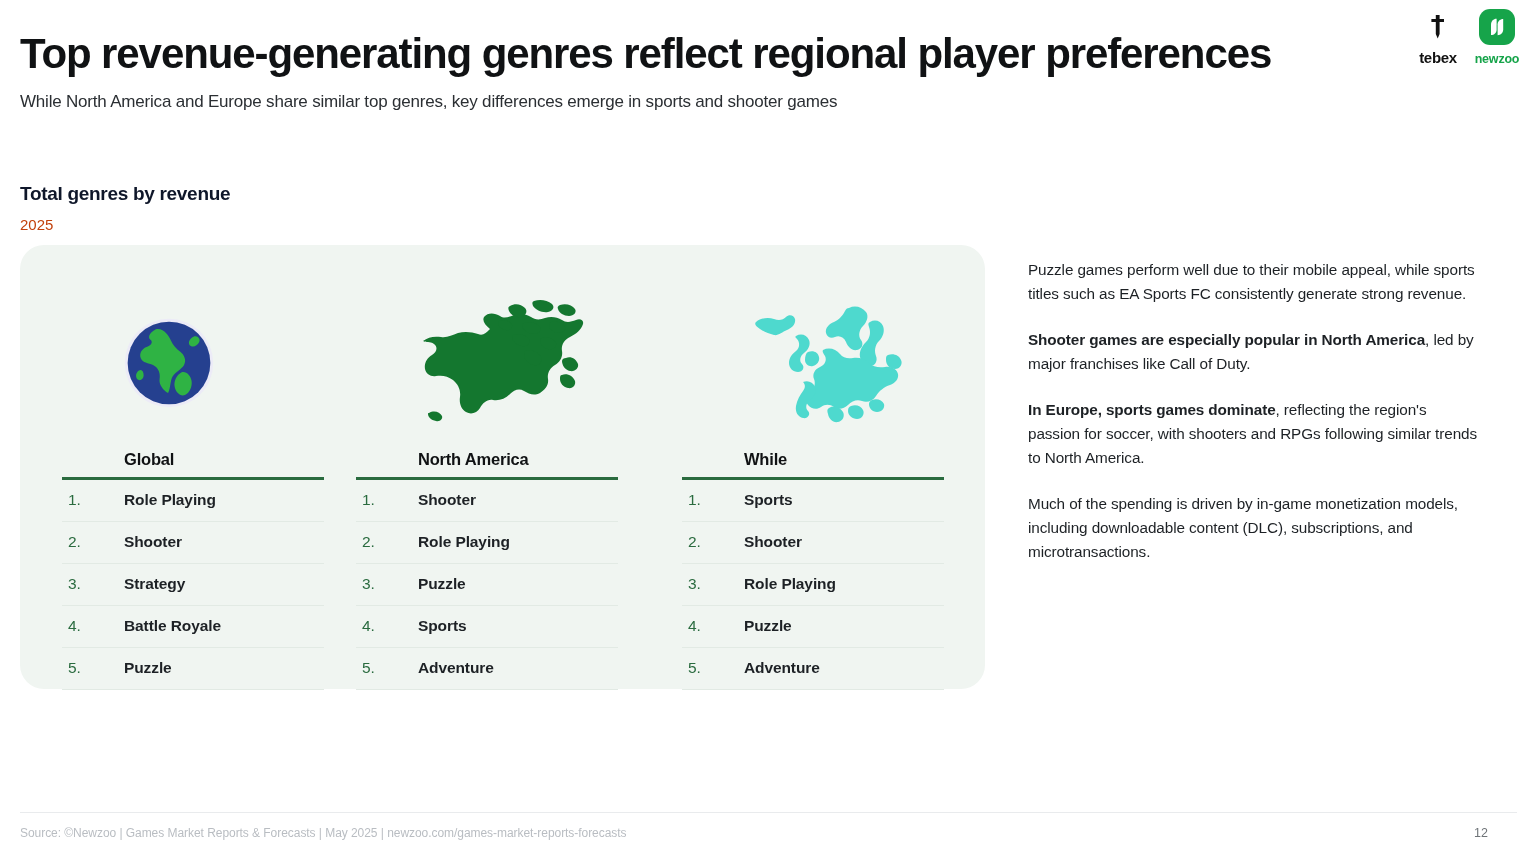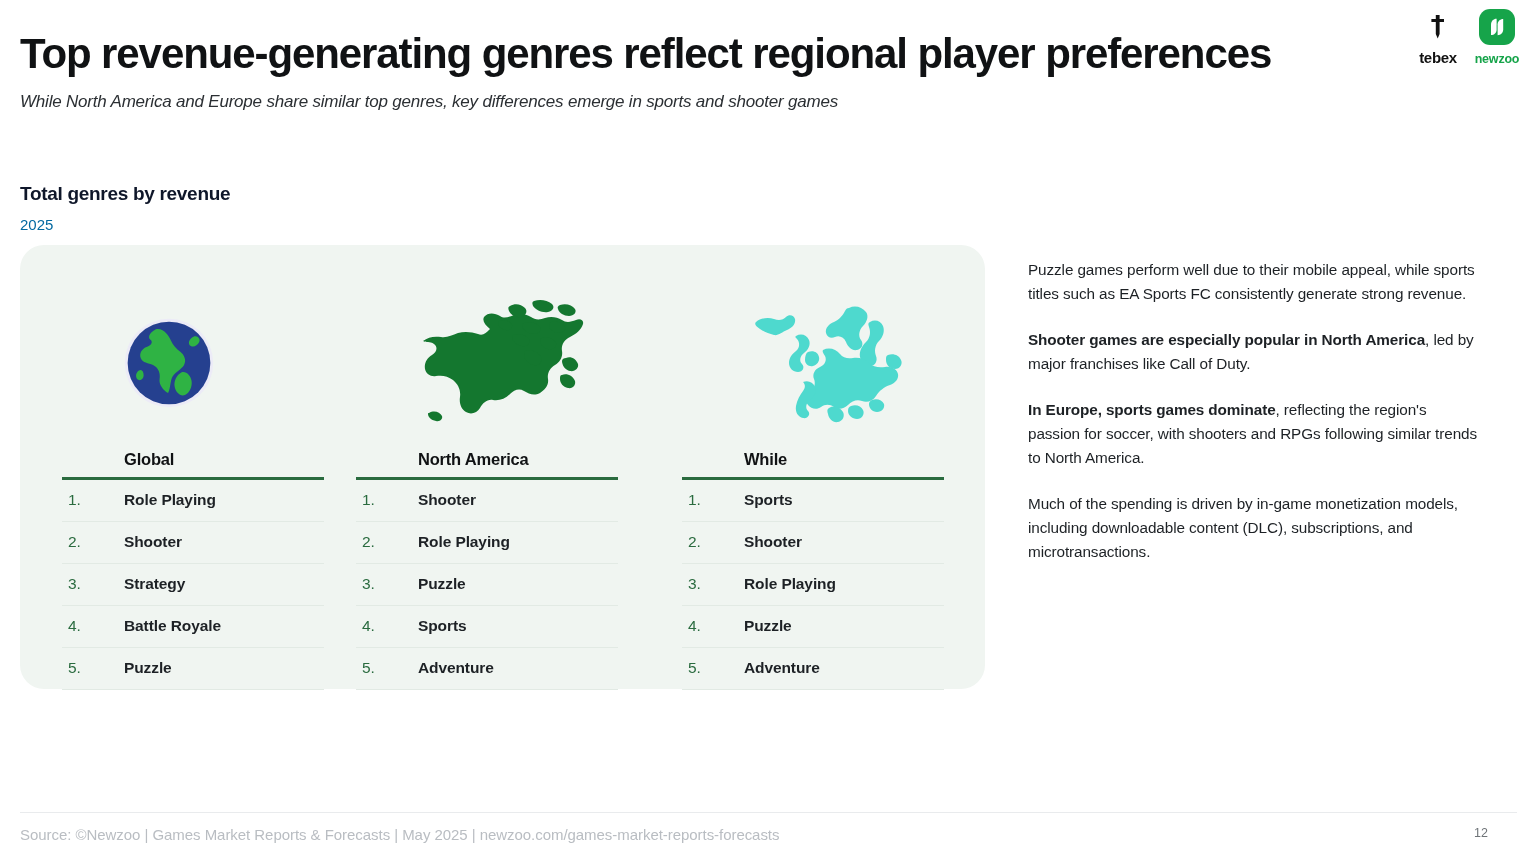--- a/index.html
+++ b/index.html
@@ -13,21 +13,21 @@
 
   
   .title {
     position: absolute; left: 20px; top: 32px;
     font-size: 42px; font-weight: 700; letter-spacing: -1.1px;
     color: #101214; line-height: 1.05; white-space: nowrap;
   }
   .subtitle {
     position: absolute; left: 20px; top: 92px;
     font-size: 17px; font-weight: 400; color: #2b2f33;
-    letter-spacing: -0.2px; white-space: nowrap; font-style: italic;
+    letter-spacing: -0.2px; white-space: nowrap;
   }
 
   
   .logos {
     position: absolute; right: 14px; top: 8px;
     display: flex; align-items: flex-end; gap: 8px;
   }
   .logo-tebex { display: flex; flex-direction: column; align-items: center; width: 50px; }
   .logo-tebex .tb-word {
     font-size: 15px; font-weight: 700; color: #111; letter-spacing: -0.3px;
@@ -39,21 +39,21 @@
     margin-top: 2px;
   }
 
   
   .sec-title {
     position: absolute; left: 20px; top: 183px;
     font-size: 19px; font-weight: 700; color: #0f172a; letter-spacing: -0.3px;
   }
   .sec-sub {
     position: absolute; left: 20px; top: 216px;
-    font-size: 15px; font-weight: 400; color: #0369a1;
+    font-size: 15px; font-weight: 400; color: #c2410c;
   }
 
   
   .card {
     position: absolute; left: 20px; top: 245px;
     width: 965px; height: 444px;
     background: #F0F5F1; border-radius: 24px;
   }
 
   .cols { position: absolute; left: 0; top: 0; width: 100%; height: 100%; }
@@ -96,21 +96,21 @@
   }
   .note b { font-weight: 700; }
 
   
   .footer-rule {
     position: absolute; left: 20px; top: 812px; width: 1497px; height: 1px;
     background: #e9ebed;
   }
   .source {
     position: absolute; left: 20px; top: 826px;
-    font-size: 15px; color: #b9bdc2; letter-spacing: -0.05px; white-space: nowrap;
+    font-size: 12px; color: #b9bdc2; letter-spacing: -0.05px; white-space: nowrap;
   }
   .pageno {
     position: absolute; left: 1474px; top: 826px;
     font-size: 12.5px; color: #6f7478;
   }
 </style>
 </head>
 <body>
 
 <div class="slide">

